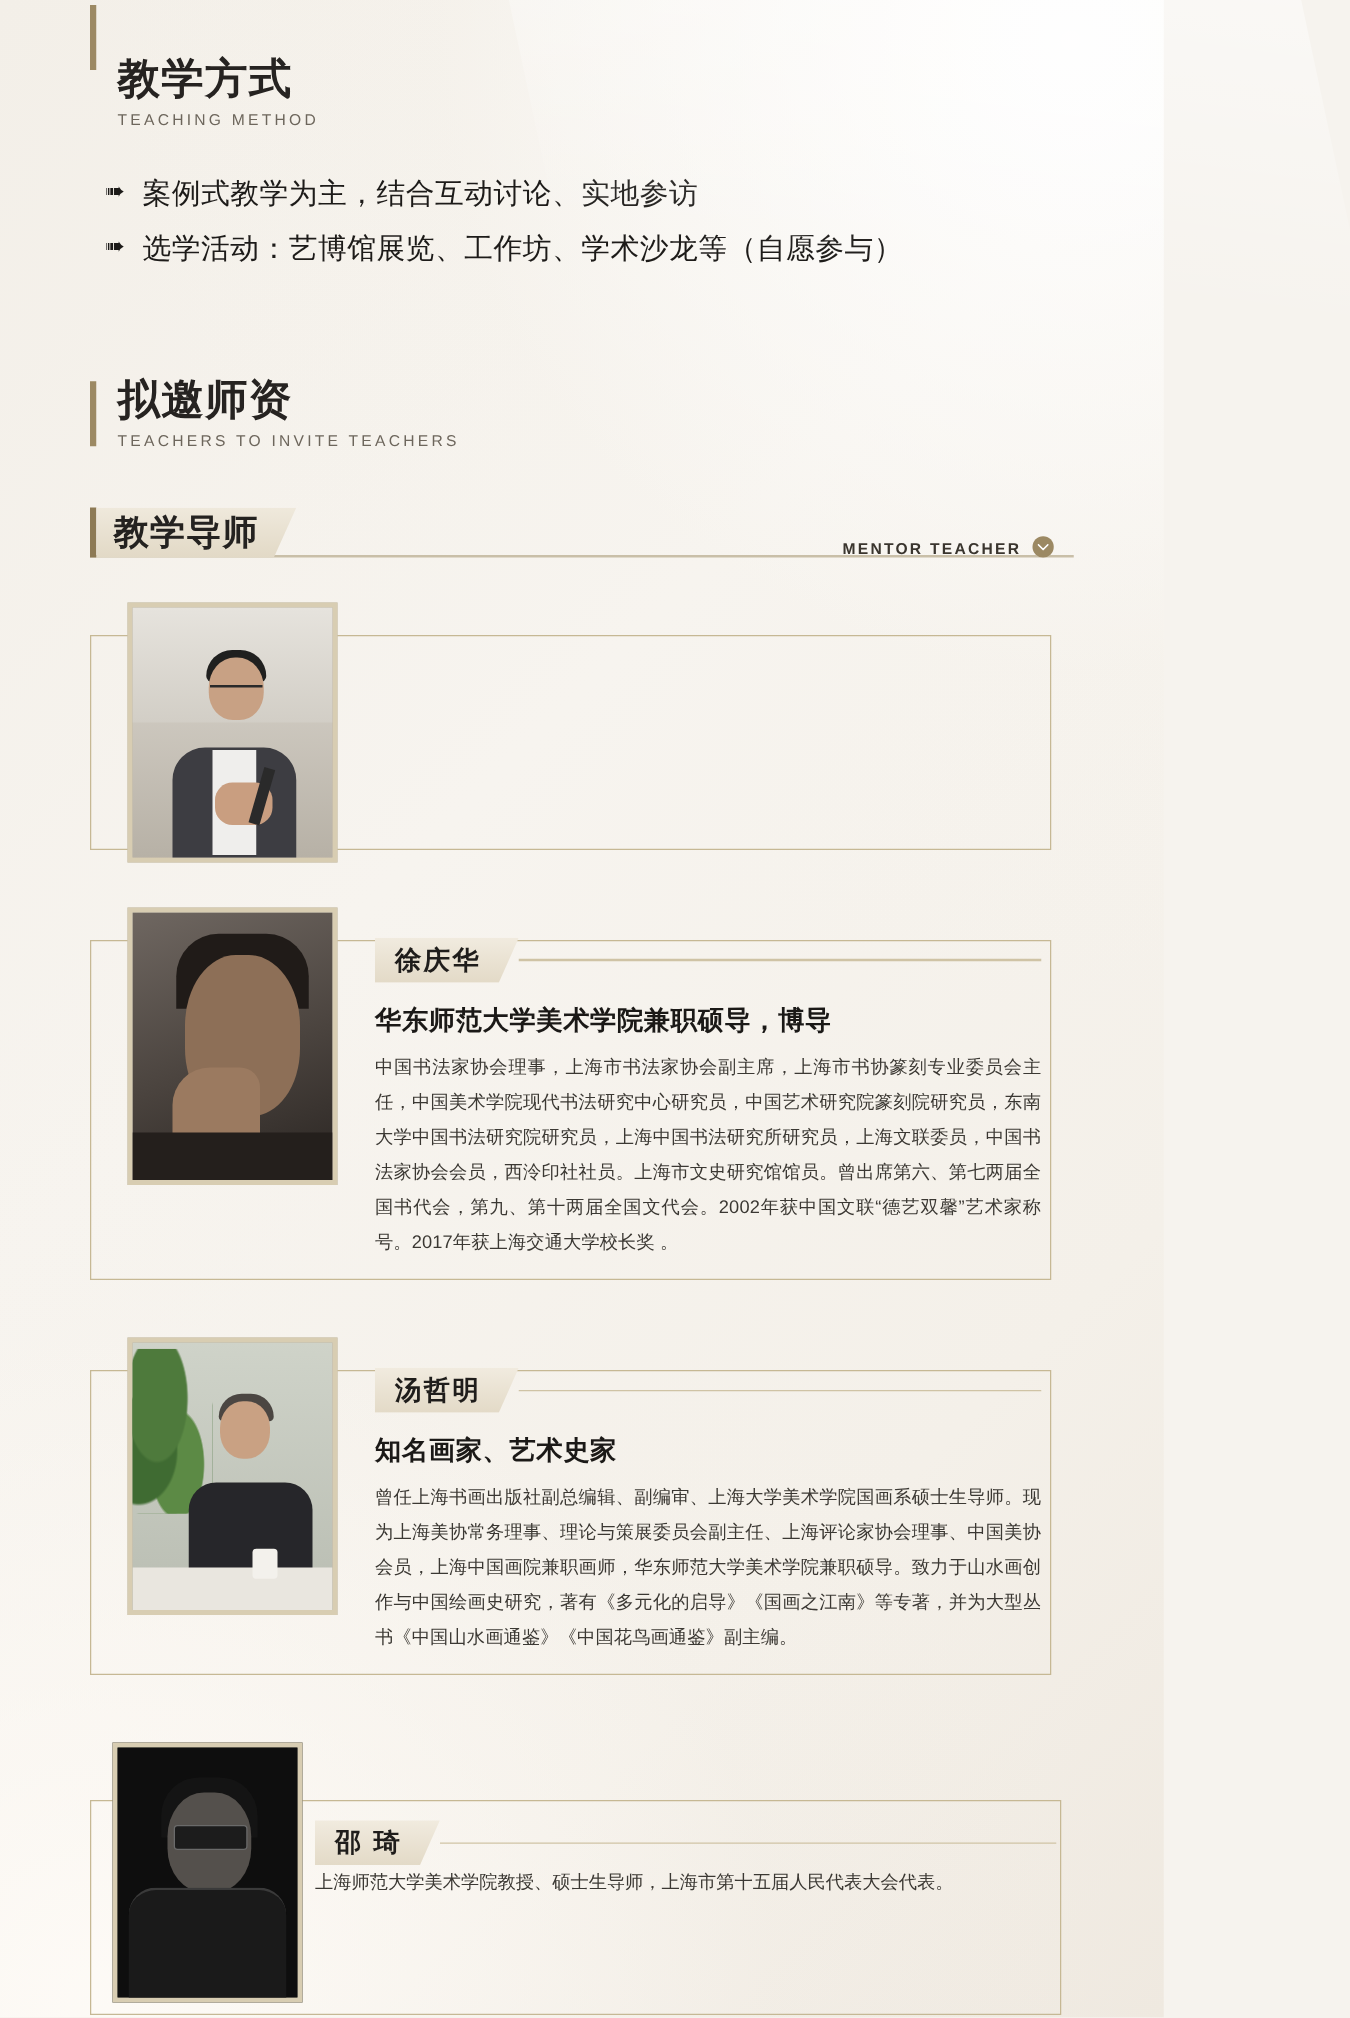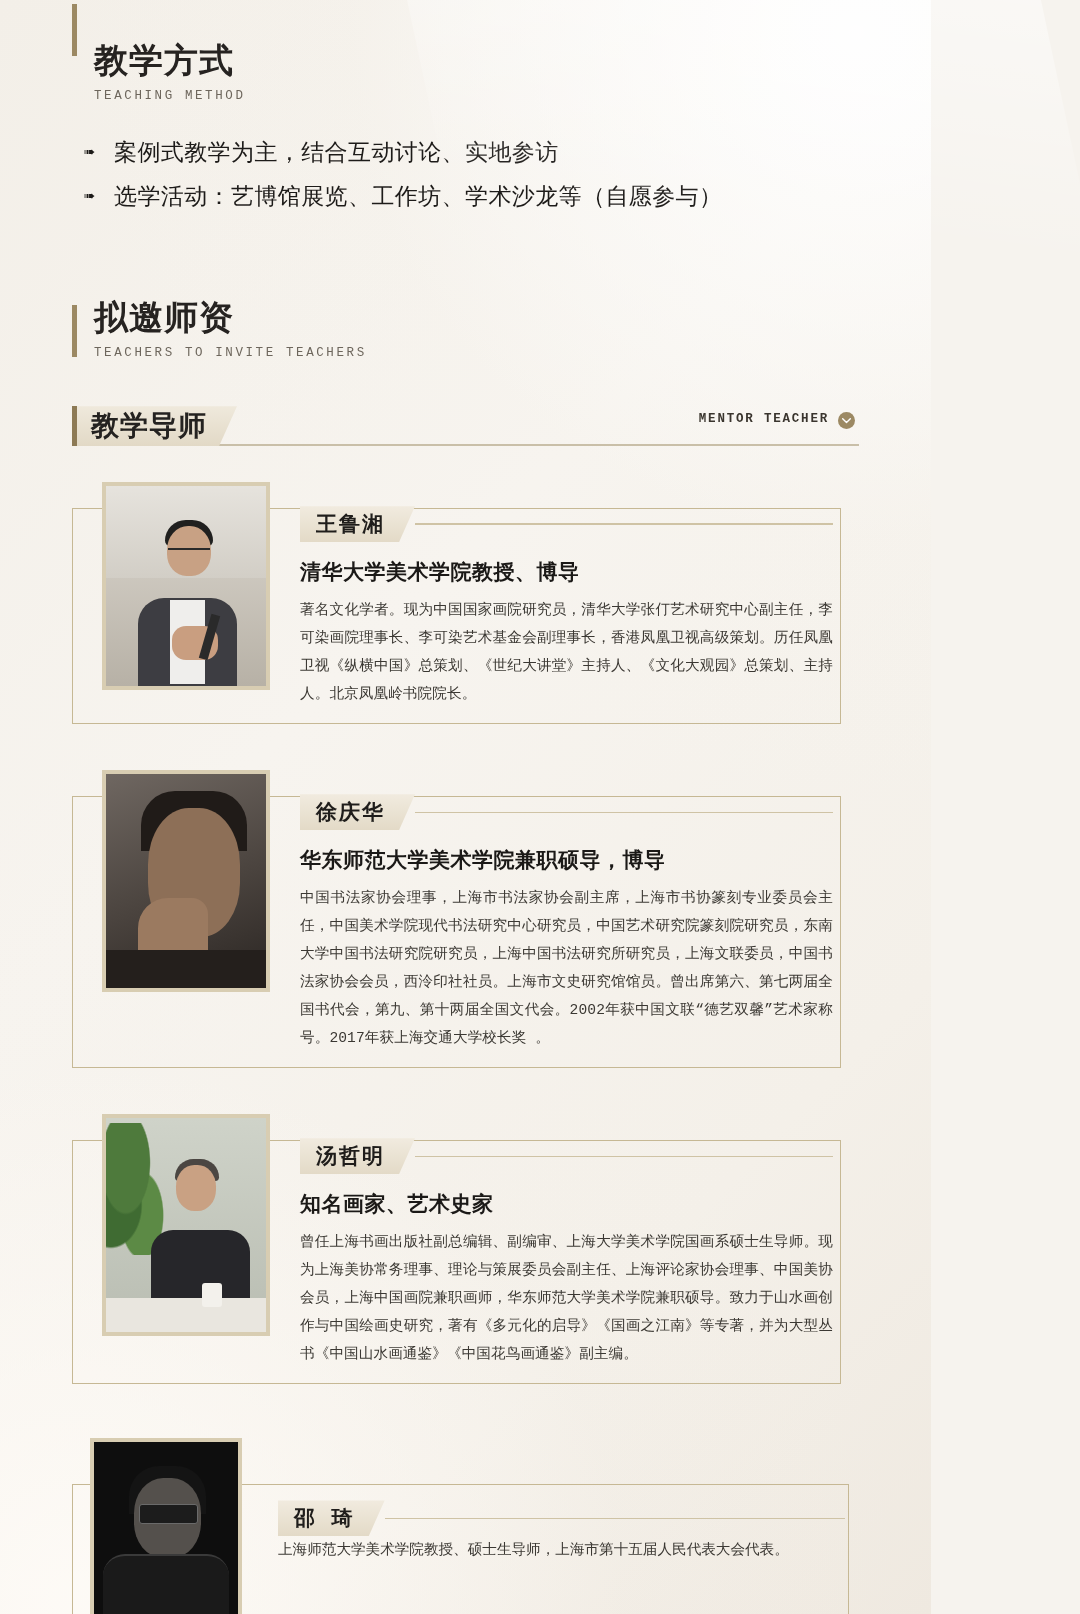--- a/index.html
+++ b/index.html
@@ -17,21 +17,20 @@
     overflow: hidden;
   }
   .page {
     position: relative;
     width: 931px;
     height: 1614px;
     background:
       radial-gradient(circle at 92% 2%, rgba(255,255,255,0.95) 0%, rgba(247,244,238,0.2) 28%, rgba(247,244,238,0) 45%),
       radial-gradient(circle at 8% 99%, rgba(255,252,248,0.85) 0%, rgba(246,242,236,0.1) 30%, rgba(246,242,236,0) 48%),
       linear-gradient(135deg, #f3efe8 0%, #f7f4ef 40%, #f4f0e9 75%, #efe9e0 100%);
-    font-family: Liberation Mono, monospace;
   }
   
   .page::before {
     content: "";
     position: absolute;
     top: -180px;
     right: -120px;
     width: 620px;
     height: 520px;
     background: linear-gradient(200deg, rgba(255,255,255,0.85), rgba(255,255,255,0) 70%);
@@ -129,25 +128,25 @@
   .banner-rule {
     position: absolute;
     left: 0;
     right: 0;
     bottom: 0;
     height: 2px;
     background: #c9bfa8;
   }
   .banner-right {
     position: absolute;
-    right: 4px;
+    right: 16px;
     bottom: 0;
     height: 34px;
     display: flex;
-    align-items: flex-start;
+    align-items: flex-end;
     gap: 9px;
     background: transparent;
     padding-left: 14px;
   }
   .banner-en {
     font-size: 12.5px;
     letter-spacing: 1.8px;
     color: #3a352e;
     font-weight: 600;
   }
@@ -269,21 +268,21 @@
     margin-left: 18px;
     margin-top: 0;
     border: 4px solid #d8cdb2;
     box-sizing: border-box;
     overflow: hidden;
     position: relative;
     z-index: 2;
     background: #1b1b1b;
   }
   .duo-body {
-    padding: 62px 14px 0 36px;
+    padding: 62px 14px 0 10px;
     flex: 1;
   }
   .duo-desc {
     font-size: 14.6px;
     line-height: 1.95;
     color: #3b3833;
   }
 
   
   .ph { position: absolute; }
@@ -382,28 +381,20 @@
           <div class="wall"></div>
             <div class="hair"></div>
             <div class="head"></div>
           <div class="glasses"></div>
             <div class="body"></div>
             <div class="shirt"></div>
           <div class="hands"></div>
             <div class="mic"></div>
         </div>
       </div>
-      <div class="mentor-body">
-        <div class="name-row">
-          <span class="name-tag">王鲁湘</span>
-          <span class="name-rule"></span>
-        </div>
-        <div class="title-line">清华大学美术学院教授、博导</div>
-        <div class="desc">著名文化学者。现为中国国家画院研究员，清华大学张仃艺术研究中心副主任，李可染画院理事长、李可染艺术基金会副理事长，香港凤凰卫视高级策划。历任凤凰卫视《纵横中国》总策划、《世纪大讲堂》主持人、《文化大观园》总策划、主持人。北京凤凰岭书院院长。</div>
-      </div>
     </div>
   </div>
 
   <div class="mentor">
     <div class="mentor-frame"></div>
     <div class="mentor-inner">
       <div class="photo tall">
         <div class="ph p2">
           <div class="hair"></div>
             <div class="face"></div>

